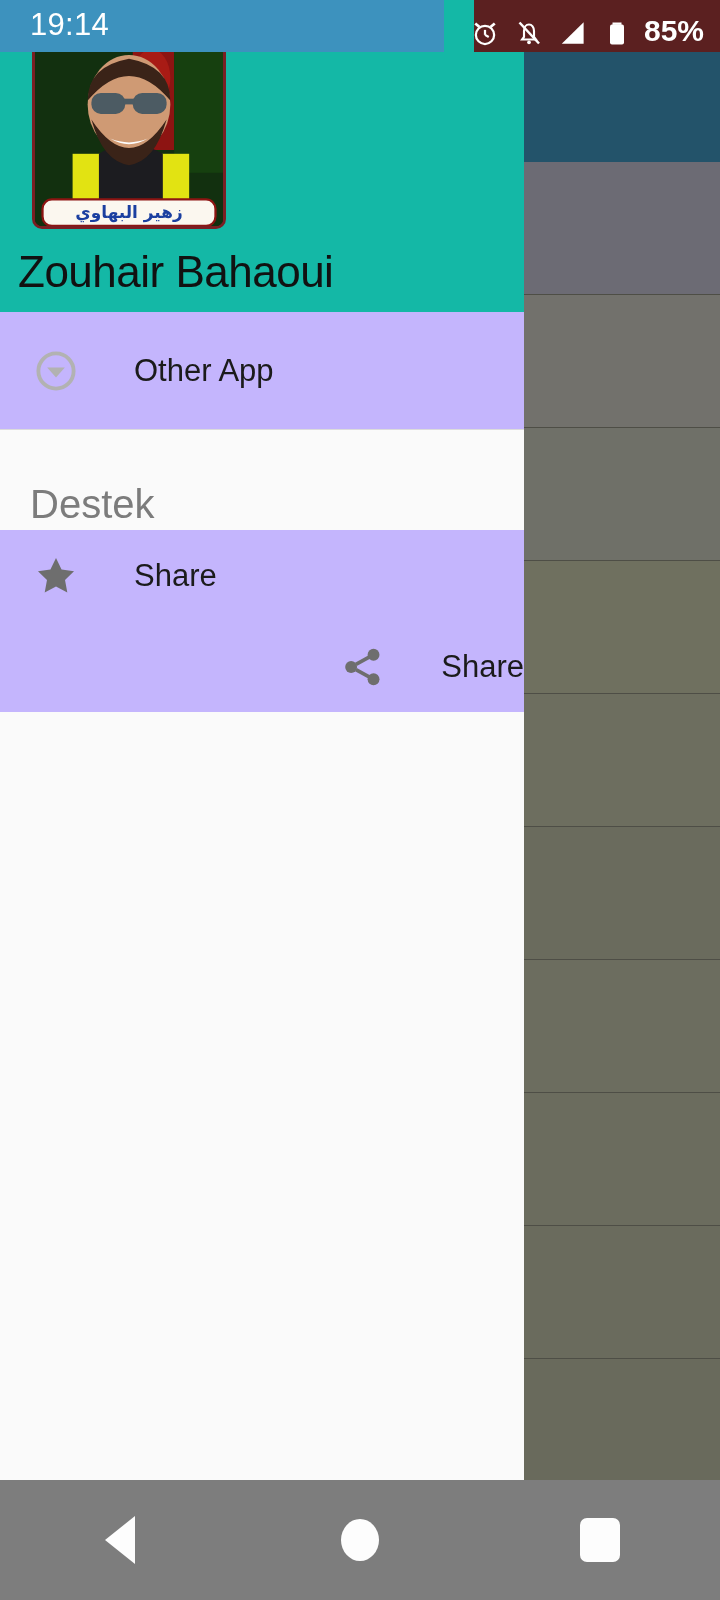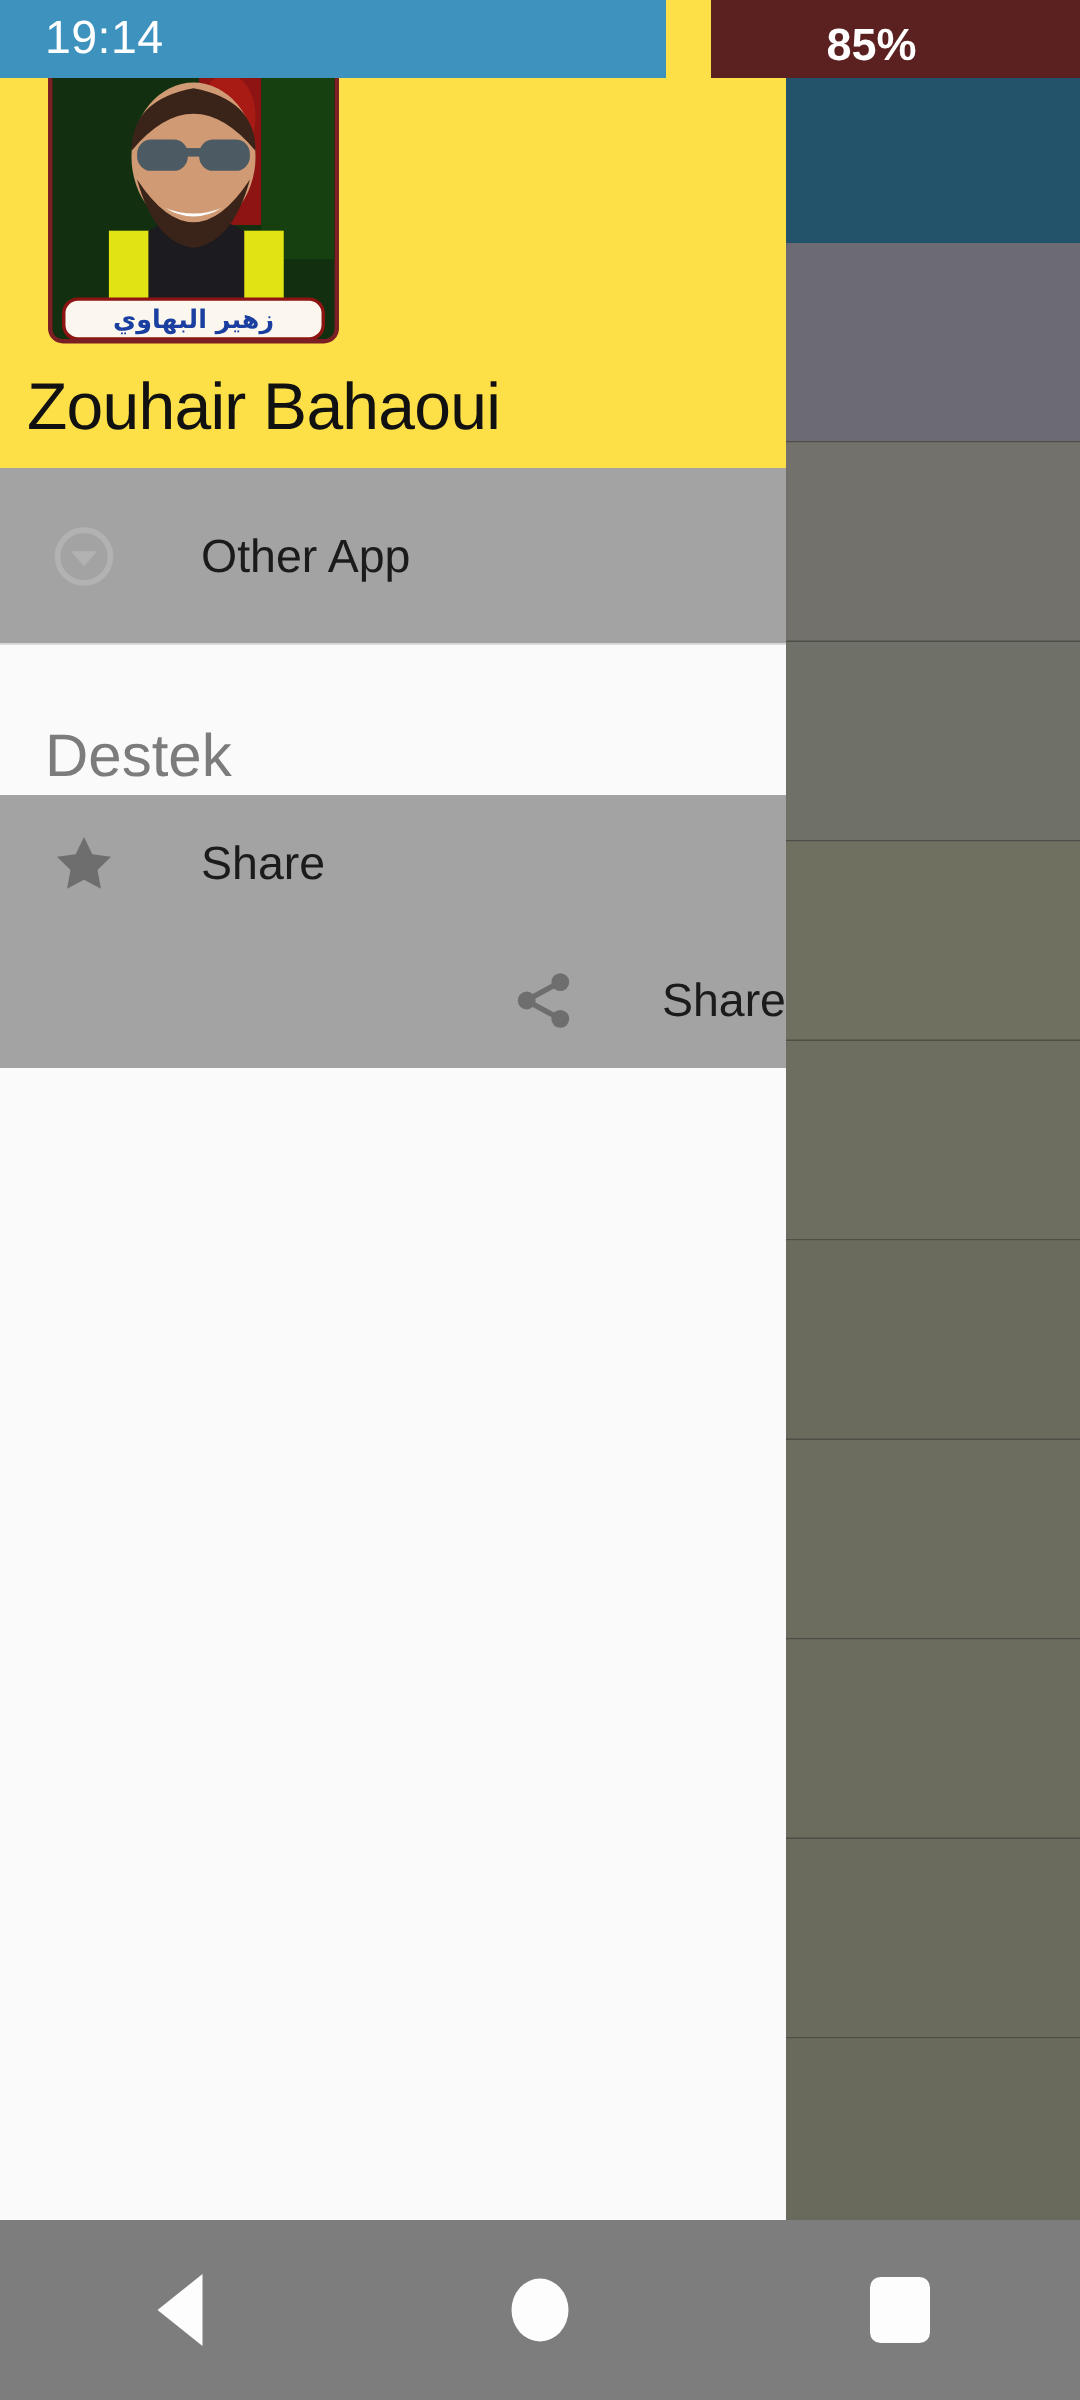--- a/index.html
+++ b/index.html
@@ -25,53 +25,53 @@
   .statusbar {
     position:absolute; top:0; left:0; width:444px; height:52px;
     background:#3d92be; z-index:40;
   }
   .sb-time {
     position:absolute; left:30px; top:7px;
     color:#ffffff; font-size:31px; font-weight:400; letter-spacing:0.3px;
   }
   .sb-right {
     position:absolute; right:0; top:0; width:260px; height:48px;
-    display:flex; align-items:center; justify-content:flex-end;
-    gap:14px; padding-right:16px; z-index:41;flex-direction:column;
+    display:flex; align-items:flex-end; justify-content:flex-end;
+    gap:14px; padding-right:16px; z-index:41;
   }
   .sb-icon { width:30px; height:30px; display:block; }
   .sb-batt { color:#fff; font-size:30px; font-weight:700; margin-left:-2px; }
 
   .sb-right-bg {
     position:absolute; right:0; top:0; width:246px; height:52px;
     background:#5b2020; z-index:39;
   }
 
   
   .drawer {
     position:absolute; top:0; left:0; width:524px; height:1480px;
     background:#fafafa; z-index:30; overflow:hidden;
   }
   .drawer-header {
     position:relative; width:524px; height:312px;
-    background:#fde047;
+    background:#14b8a6;
   }
   .avatar {
     position:absolute; left:32px; top:33px;
     width:194px; height:196px;
     border:3px solid #7a1f24; border-radius:10px;
     overflow:hidden; background:#11260f;
   }
   .avatar svg { display:block; width:100%; height:100%; }
   .drawer-title {
     position:absolute; left:18px; top:247px;
     font-size:44px; color:#111111; letter-spacing:-0.5px; white-space:nowrap;
   }
 
-  .menu-section { background:#a3a3a3; }
+  .menu-section { background:#c4b5fd; }
   .menu-item {
     position:relative; display:flex; align-items:center;
     height:117px; padding-left:30px;
   }
   .menu-item .ico {
     width:52px; height:52px; display:flex; align-items:center; justify-content:center;
     flex:0 0 52px;
   }
   .menu-item .ico svg { display:block; }
   .menu-label {

